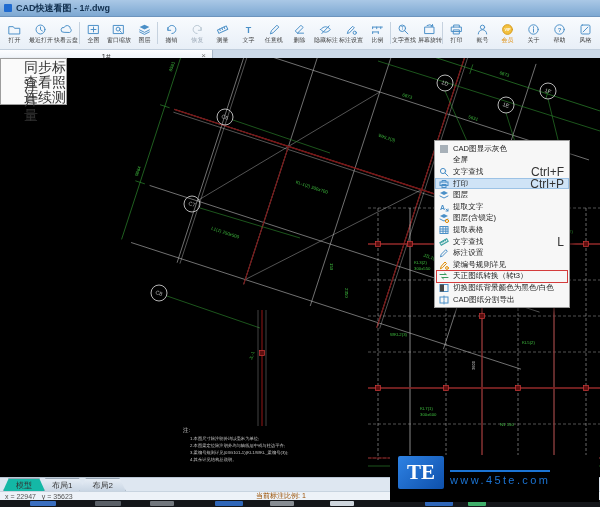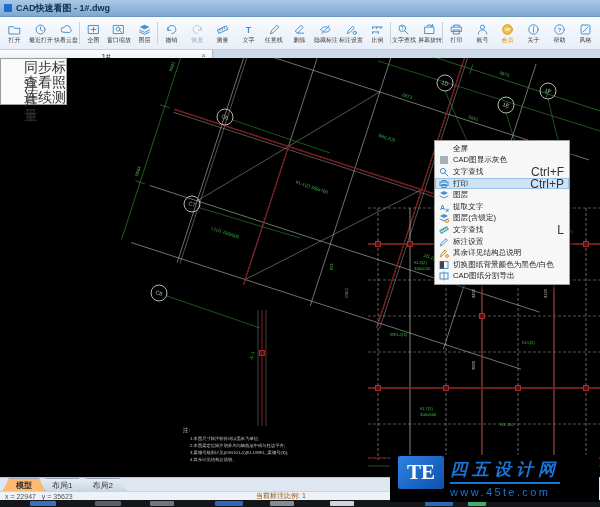--- a/index.html
+++ b/index.html
@@ -37,21 +37,21 @@
   .cmi{height:11.6px;display:flex;align-items:center;font-size:7.6px;color:#222;padding:0 5px 0 4px;position:relative;cursor:default;white-space:nowrap}
   .cmi .mic{width:10px;height:10px;margin-right:4px;flex:none}
   .cmi .mic svg{width:10px;height:10px;stroke:#4a8fc7;fill:none;stroke-width:1;stroke-linecap:round}
   .cmi .sc{margin-left:auto;font-size:12px;color:#333;padding-left:6px}
   .cmi.hov{background:#cfe3f6;outline:1px solid #9cc2e5;outline-offset:-1px}
   .cmi.redbox::after{content:"";position:absolute;left:1px;right:1px;top:-1px;bottom:-1px;border:1.6px solid #d43c3c;pointer-events:none}
 
   
   .laybar{position:absolute;top:477px;left:0;width:600px;height:14px;background:#dee7f1;border-top:1px solid #b9c6d4;display:flex;align-items:flex-end;padding-left:3px;z-index:2}
   .ltab{height:13px;padding:0 12px;font-size:8px;display:flex;align-items:center;color:#333;background:linear-gradient(#e6edf5,#c9d6e4);border:1px solid #98a6b5;border-bottom:none;clip-path:polygon(14% 0,86% 0,100% 100%,0 100%);margin-right:-6px;cursor:default}
-  .ltab.active{background:#fdba74;z-index:3;font-weight:bold}
+  .ltab.active{background:#14b8a6;z-index:3;font-weight:normal}
   .statusbar{position:absolute;top:491px;left:0;width:600px;height:9px;background:#edf2f8;border-top:1px solid #c8d4e0;font-size:7px;color:#555;display:flex;align-items:center;z-index:2}
   .coords{margin-left:5px;white-space:pre}
   .scaletext{position:absolute;left:256px;color:#9a4f00}
   .taskbar{position:absolute;top:500px;left:0;width:600px;height:7px;background:#14161a;z-index:2}
   .tb-block{position:absolute;top:1px;height:5px;border-radius:1px}
 
   
   .watermark{position:absolute;right:1px;top:455px;width:209px;height:47px;background:#000;z-index:7;display:flex;align-items:center}
   .telogo{width:46px;height:33px;background:linear-gradient(135deg,#2e82e4,#0e50ab);border-radius:2px;color:#fff;font-family:"Liberation Serif",serif;font-weight:bold;font-size:21px;display:flex;align-items:center;justify-content:center;margin:2px 6px 15px 8px;flex:none}
   .wmright{display:flex;flex-direction:column;margin-top:-2px}
@@ -386,29 +386,29 @@
   <div class="lmi">
       <span>查看照片</span>
     </div>
   <div class="lmi">
       <span>连续测量</span>
     </div>
 </div>
 
 <div class="ctxmenu">
   <div class="cmi">
+    <span class="mic"><svg viewBox="0 0 10 10">
+          <rect x="1" y="1" width="8" height="8" fill="#a7b0b8" stroke="none"></rect>
+        </svg></span>
+    <span>CAD图显示灰色</span>
+      <span class="sc"></span>
+    </div>
+  <div class="cmi">
     <span class="mic"></span>
     <span>全屏</span>
-      <span class="sc"></span>
-    </div>
-  <div class="cmi">
-    <span class="mic"><svg viewBox="0 0 10 10">
-          <rect x="1" y="1" width="8" height="8" fill="#a7b0b8" stroke="none"></rect>
-        </svg></span>
-    <span>CAD图显示灰色</span>
       <span class="sc"></span>
     </div>
   <div class="cmi">
     <span class="mic"><svg viewBox="0 0 10 10">
           <circle cx="4" cy="4" r="2.6"></circle>
           <path d="M6 6l3 3"></path>
         </svg></span>
     <span>文字查找</span>
       <span class="sc">Ctrl+F</span>
     </div>
@@ -437,20 +437,28 @@
     <span>提取文字</span>
       <span class="sc"></span>
     </div>
   <div class="cmi">
     <span class="mic"><svg viewBox="0 0 10 10">
           <path d="M5 1l4 2-4 2-4-2z" fill="#4a8fc7" stroke="none"></path>
           <path d="M1 6l4 2 4-2"></path>
           <circle cx="8" cy="8" r="1.6" stroke="#e08a00"></circle>
         </svg></span>
     <span>图层(含锁定)</span>
+      <span class="sc"></span>
+    </div>
+  <div class="cmi">
+    <span class="mic"><svg viewBox="0 0 10 10">
+          <rect x="1" y="1.5" width="8" height="7"></rect>
+          <path d="M1 4h8M1 6.2h8M4 1.5v7M6.8 1.5v7"></path>
+        </svg></span>
+    <span>提取表格</span>
       <span class="sc"></span>
     </div>
   <div class="cmi">
     <span class="mic"><svg viewBox="0 0 10 10">
           <g transform="rotate(-30 5 5)" stroke="#3aa0a0">
             <rect x="1" y="3.5" width="8" height="3"></rect>
             <path d="M3 3.5v1.4M5 3.5v1.4M7 3.5v1.4"></path>
           </g>
         </svg></span>
     <span>文字查找</span>
@@ -461,21 +469,28 @@
           <path d="M1.5 8.5l.8-2.3L6.8 1.7l1.5 1.5-4.5 4.5z"></path>
         </svg></span>
     <span>标注设置</span>
       <span class="sc"></span>
     </div>
   <div class="cmi">
     <span class="mic"><svg viewBox="0 0 10 10">
           <path d="M1.5 8.5l.8-2.3L6 2l1.5 1.5-3.7 3.8z" stroke="#e08a00"></path>
           <circle cx="8" cy="8" r="1.4" stroke="#e08a00"></circle>
         </svg></span>
-    <span>其余详见结构总说明</span>
+    <span>梁编号规则详见</span>
+      <span class="sc"></span>
+    </div>
+  <div class="cmi redbox">
+    <span class="mic"><svg viewBox="0 0 10 10">
+          <path d="M1 3.5h6M7 3.5L5.6 2.2M9 6.5H3M3 6.5l1.4 1.3" stroke="#3a9a5f"></path>
+        </svg></span>
+    <span>天正图纸转换（转t3）</span>
       <span class="sc"></span>
     </div>
   <div class="cmi">
     <span class="mic"><svg viewBox="0 0 10 10">
           <rect x="1" y="1.5" width="8" height="7"></rect>
           <path d="M5 1.5v7L1 8.5v-7z" fill="#444" stroke="none"></path>
         </svg></span>
     <span>切换图纸背景颜色为黑色/白色</span>
       <span class="sc"></span>
     </div>
@@ -513,17 +528,16 @@
   <span class="tb-block" style="left:215px;width:28px;background:#2f66b8"></span>
   <span class="tb-block" style="left:270px;width:24px;background:#878c92"></span>
   <span class="tb-block" style="left:330px;width:24px;background:#cfd6dd"></span>
   <span class="tb-block" style="left:425px;width:28px;background:#2f66b8"></span>
   <span class="tb-block" style="left:468px;width:18px;background:#3fae6a"></span>
 </div>
 
 <div class="watermark">
   <div class="telogo">TE</div>
   <div class="wmright">
-    <span class="wmname">四五设计网</span>
     <span class="wmline"></span>
     <span class="wmurl">www.45te.com</span>
   </div>
 </div>
 
 </body></html>

